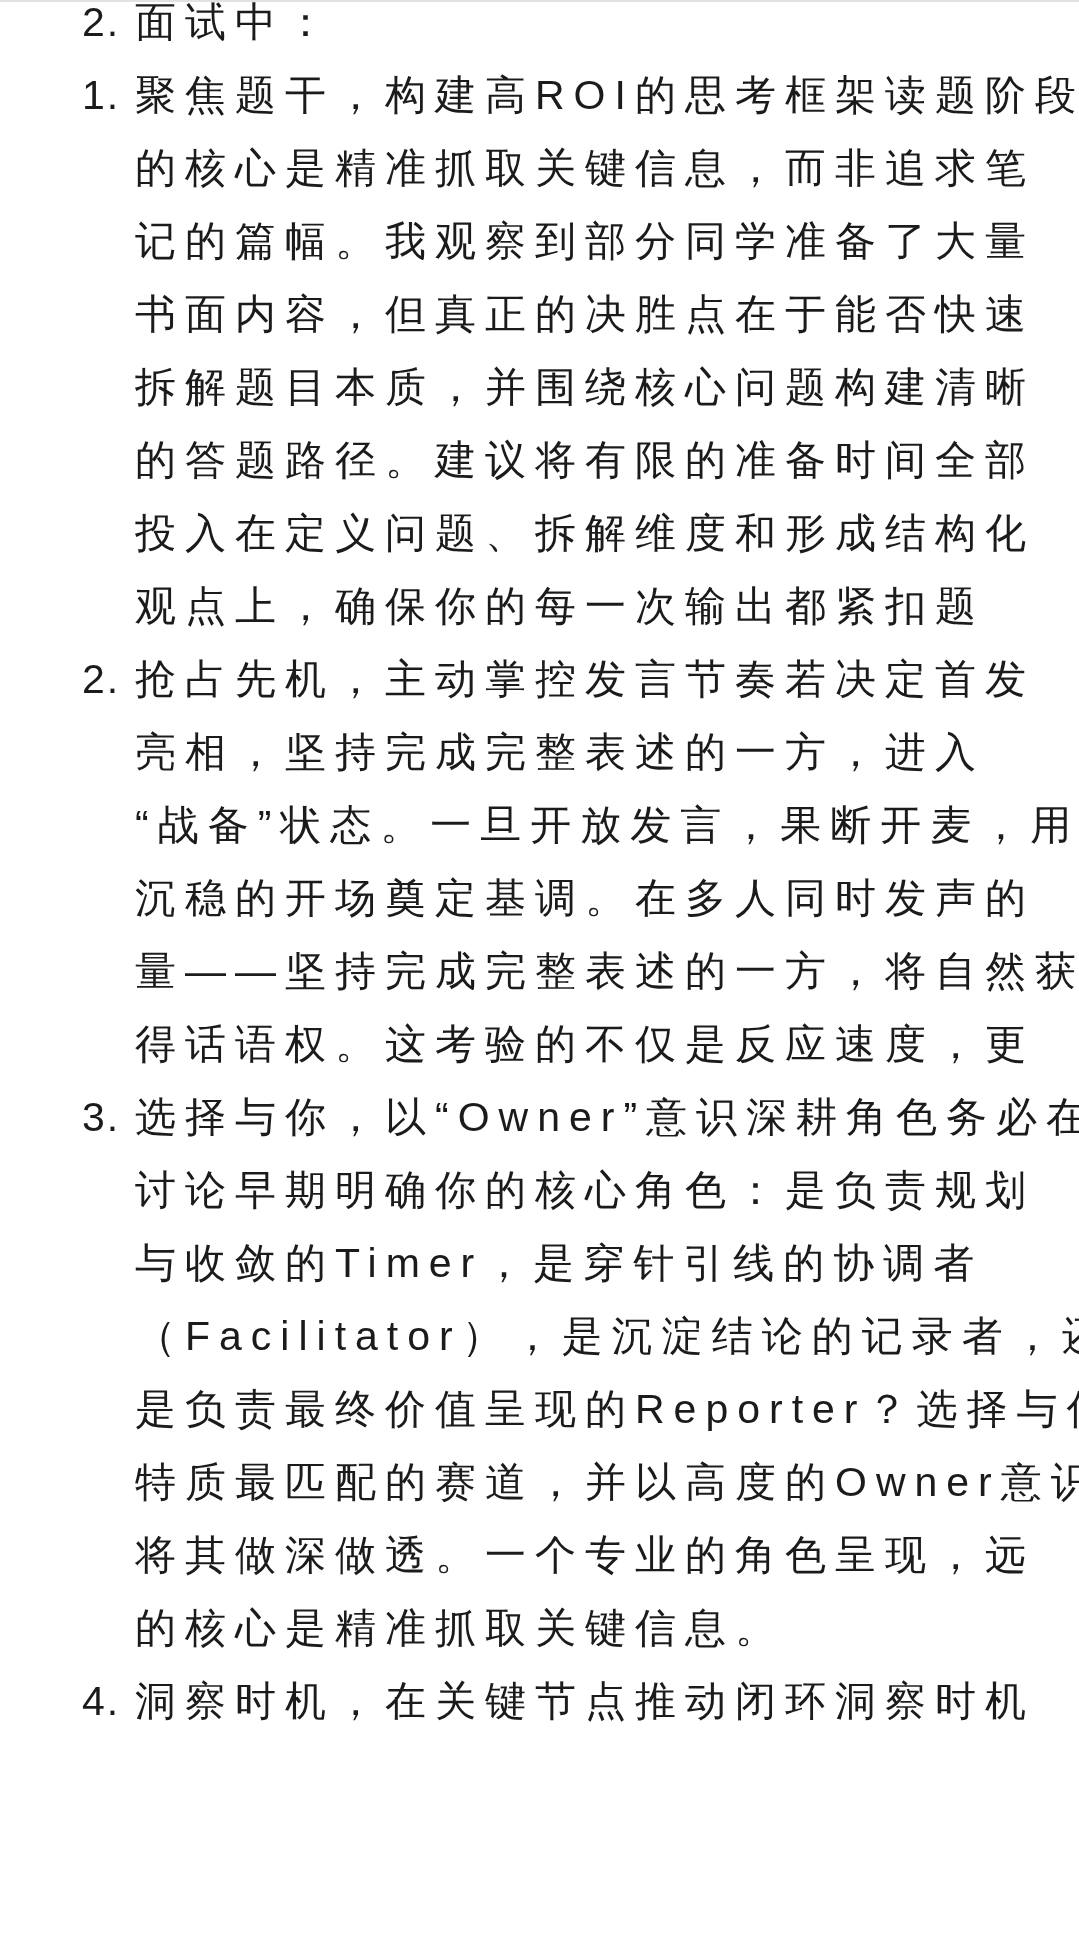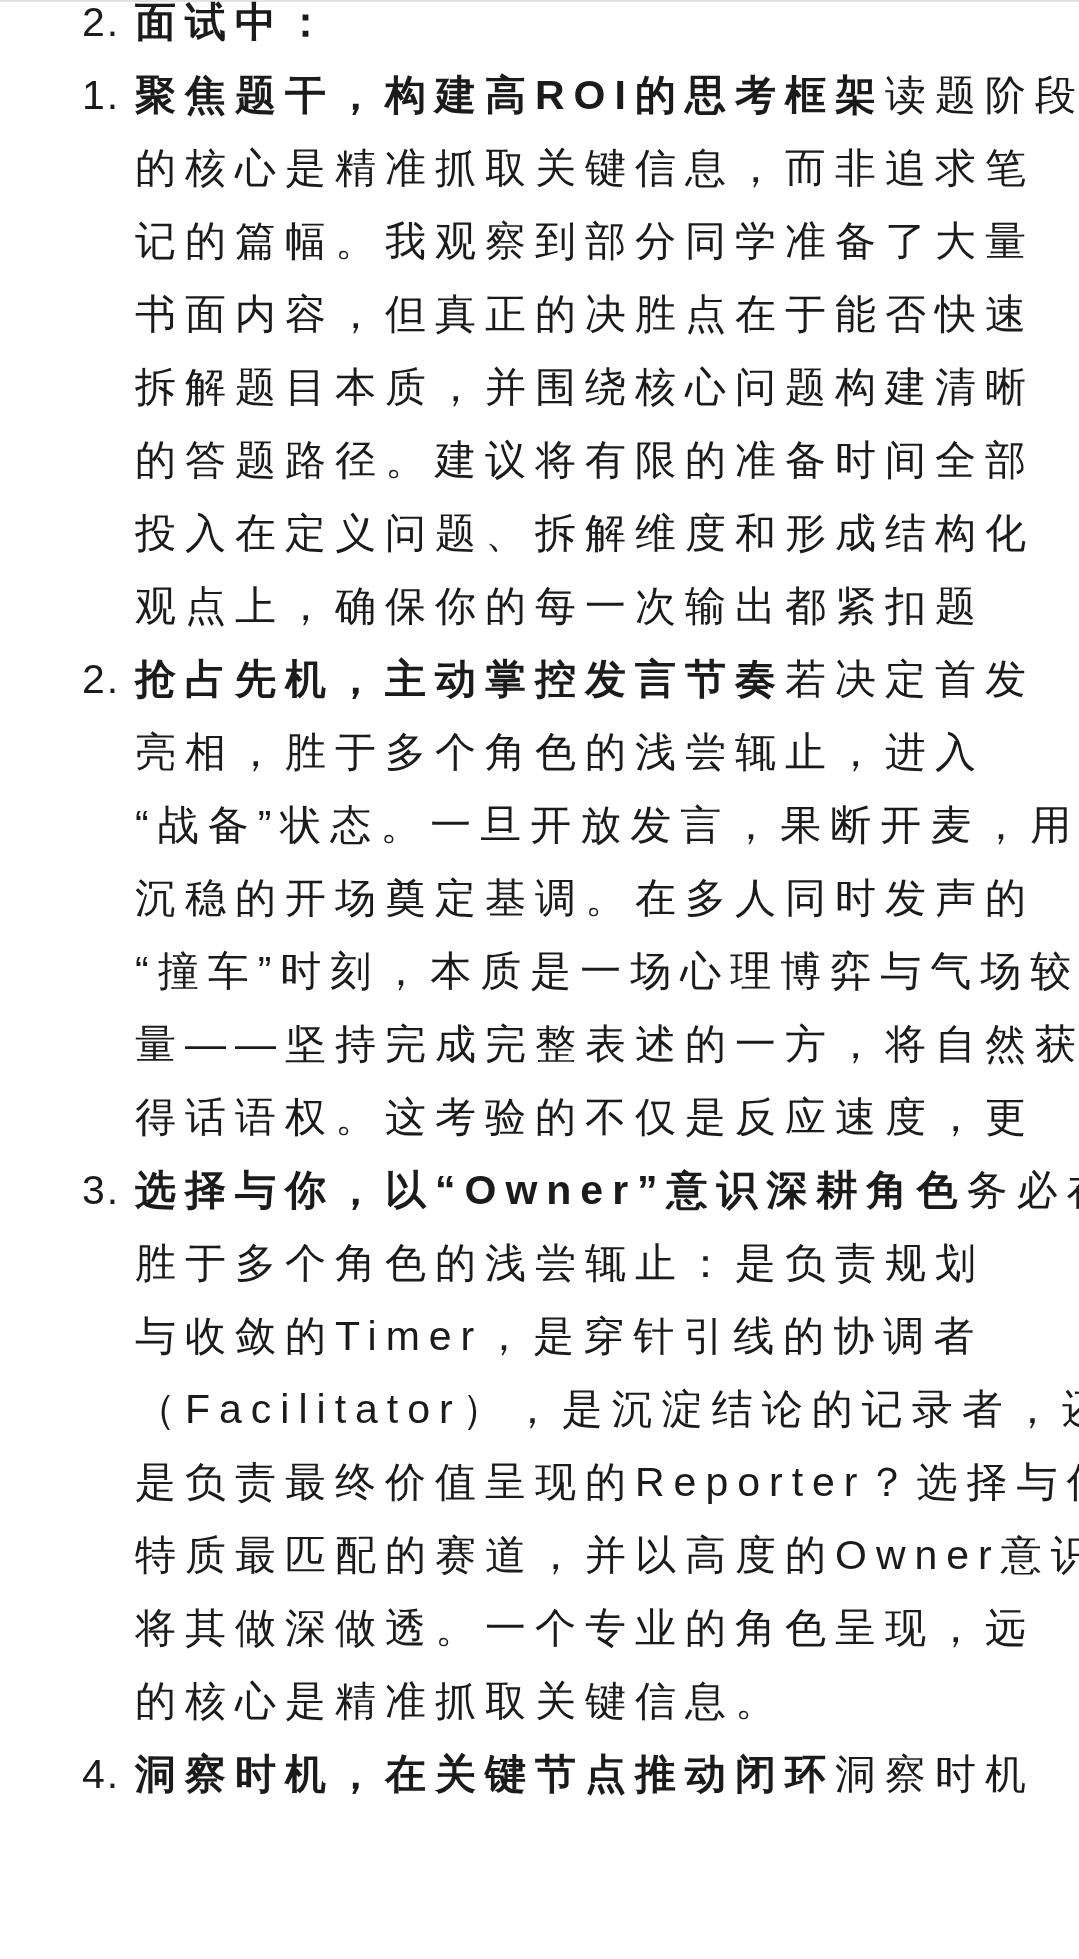--- a/index.html
+++ b/index.html
@@ -39,21 +39,21 @@
     white-space: nowrap;
   }
   .line .marker {
     position: absolute;
     left: -53px;
     top: 0;
     letter-spacing: 2px;
     font-weight: 400;
   }
   .line .lead {
-    font-weight: 700;
+    font-weight: 400;
   }
   .line .rest {
     font-weight: 400;
   }
 </style>
 </head>
 <body>
 
 <div class="top-divider"></div>
 
@@ -61,28 +61,27 @@
     <div class="line"><span class="marker">2.</span><span class="lead">面试中：</span></div>
     <div class="line"><span class="marker">1.</span><span class="lead">聚焦题干，构建高ROI的思考框架</span><span class="rest">读题阶段</span></div>
     <div class="line"><span class="rest">的核心是精准抓取关键信息，而非追求笔</span></div>
     <div class="line"><span class="rest">记的篇幅。我观察到部分同学准备了大量</span></div>
     <div class="line"><span class="rest">书面内容，但真正的决胜点在于能否快速</span></div>
     <div class="line"><span class="rest">拆解题目本质，并围绕核心问题构建清晰</span></div>
     <div class="line"><span class="rest">的答题路径。建议将有限的准备时间全部</span></div>
     <div class="line"><span class="rest">投入在定义问题、拆解维度和形成结构化</span></div>
     <div class="line"><span class="rest">观点上，确保你的每一次输出都紧扣题</span></div>
     <div class="line"><span class="marker">2.</span><span class="lead">抢占先机，主动掌控发言节奏</span><span class="rest">若决定首发</span></div>
-    <div class="line"><span class="rest">亮相，胜于多个角色的浅尝辄止，进入</span></div>
+    <div class="line"><span class="rest">亮相，坚持完成完整表述的一方，进入</span></div>
     <div class="line"><span class="rest">“战备”状态。一旦开放发言，果断开麦，用</span></div>
     <div class="line"><span class="rest">沉稳的开场奠定基调。在多人同时发声的</span></div>
-    <div class="line"><span class="rest">“撞车”时刻，本质是一场心理博弈与气场较</span></div>
     <div class="line"><span class="rest">量——坚持完成完整表述的一方，将自然获</span></div>
     <div class="line"><span class="rest">得话语权。这考验的不仅是反应速度，更</span></div>
     <div class="line"><span class="marker">3.</span><span class="lead">选择与你，以“Owner”意识深耕角色</span><span class="rest">务必在</span></div>
-    <div class="line"><span class="rest">胜于多个角色的浅尝辄止：是负责规划</span></div>
+    <div class="line"><span class="rest">讨论早期明确你的核心角色：是负责规划</span></div>
     <div class="line"><span class="rest">与收敛的Timer，是穿针引线的协调者</span></div>
     <div class="line"><span class="rest">（Facilitator），是沉淀结论的记录者，还</span></div>
     <div class="line"><span class="rest">是负责最终价值呈现的Reporter？选择与你</span></div>
     <div class="line"><span class="rest">特质最匹配的赛道，并以高度的Owner意识</span></div>
     <div class="line"><span class="rest">将其做深做透。一个专业的角色呈现，远</span></div>
     <div class="line"><span class="rest">的核心是精准抓取关键信息。</span></div>
     <div class="line"><span class="marker">4.</span><span class="lead">洞察时机，在关键节点推动闭环</span><span class="rest">洞察时机</span></div>
   </div>
 
 </body></html>

